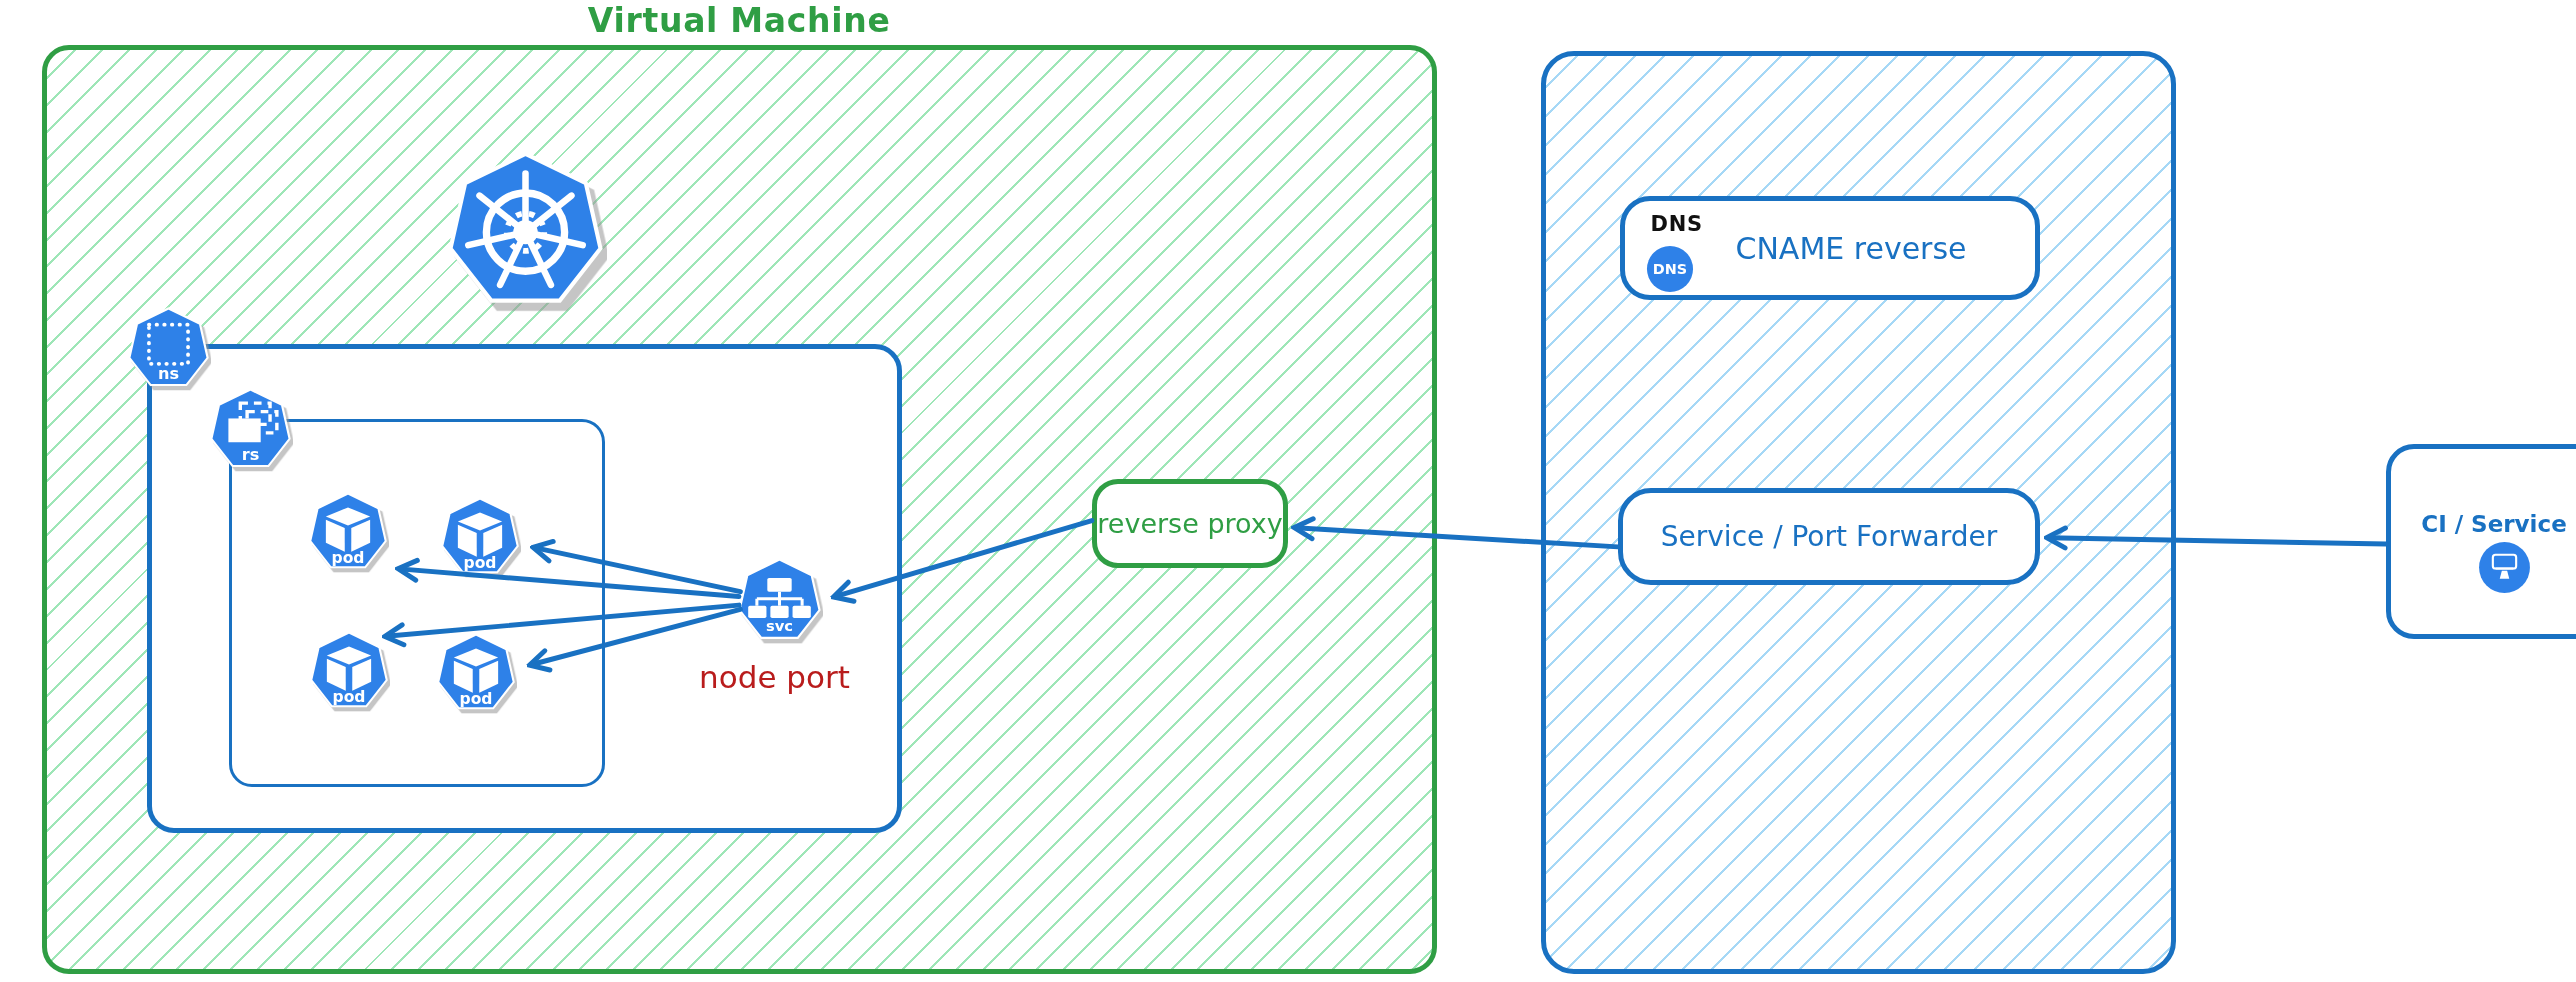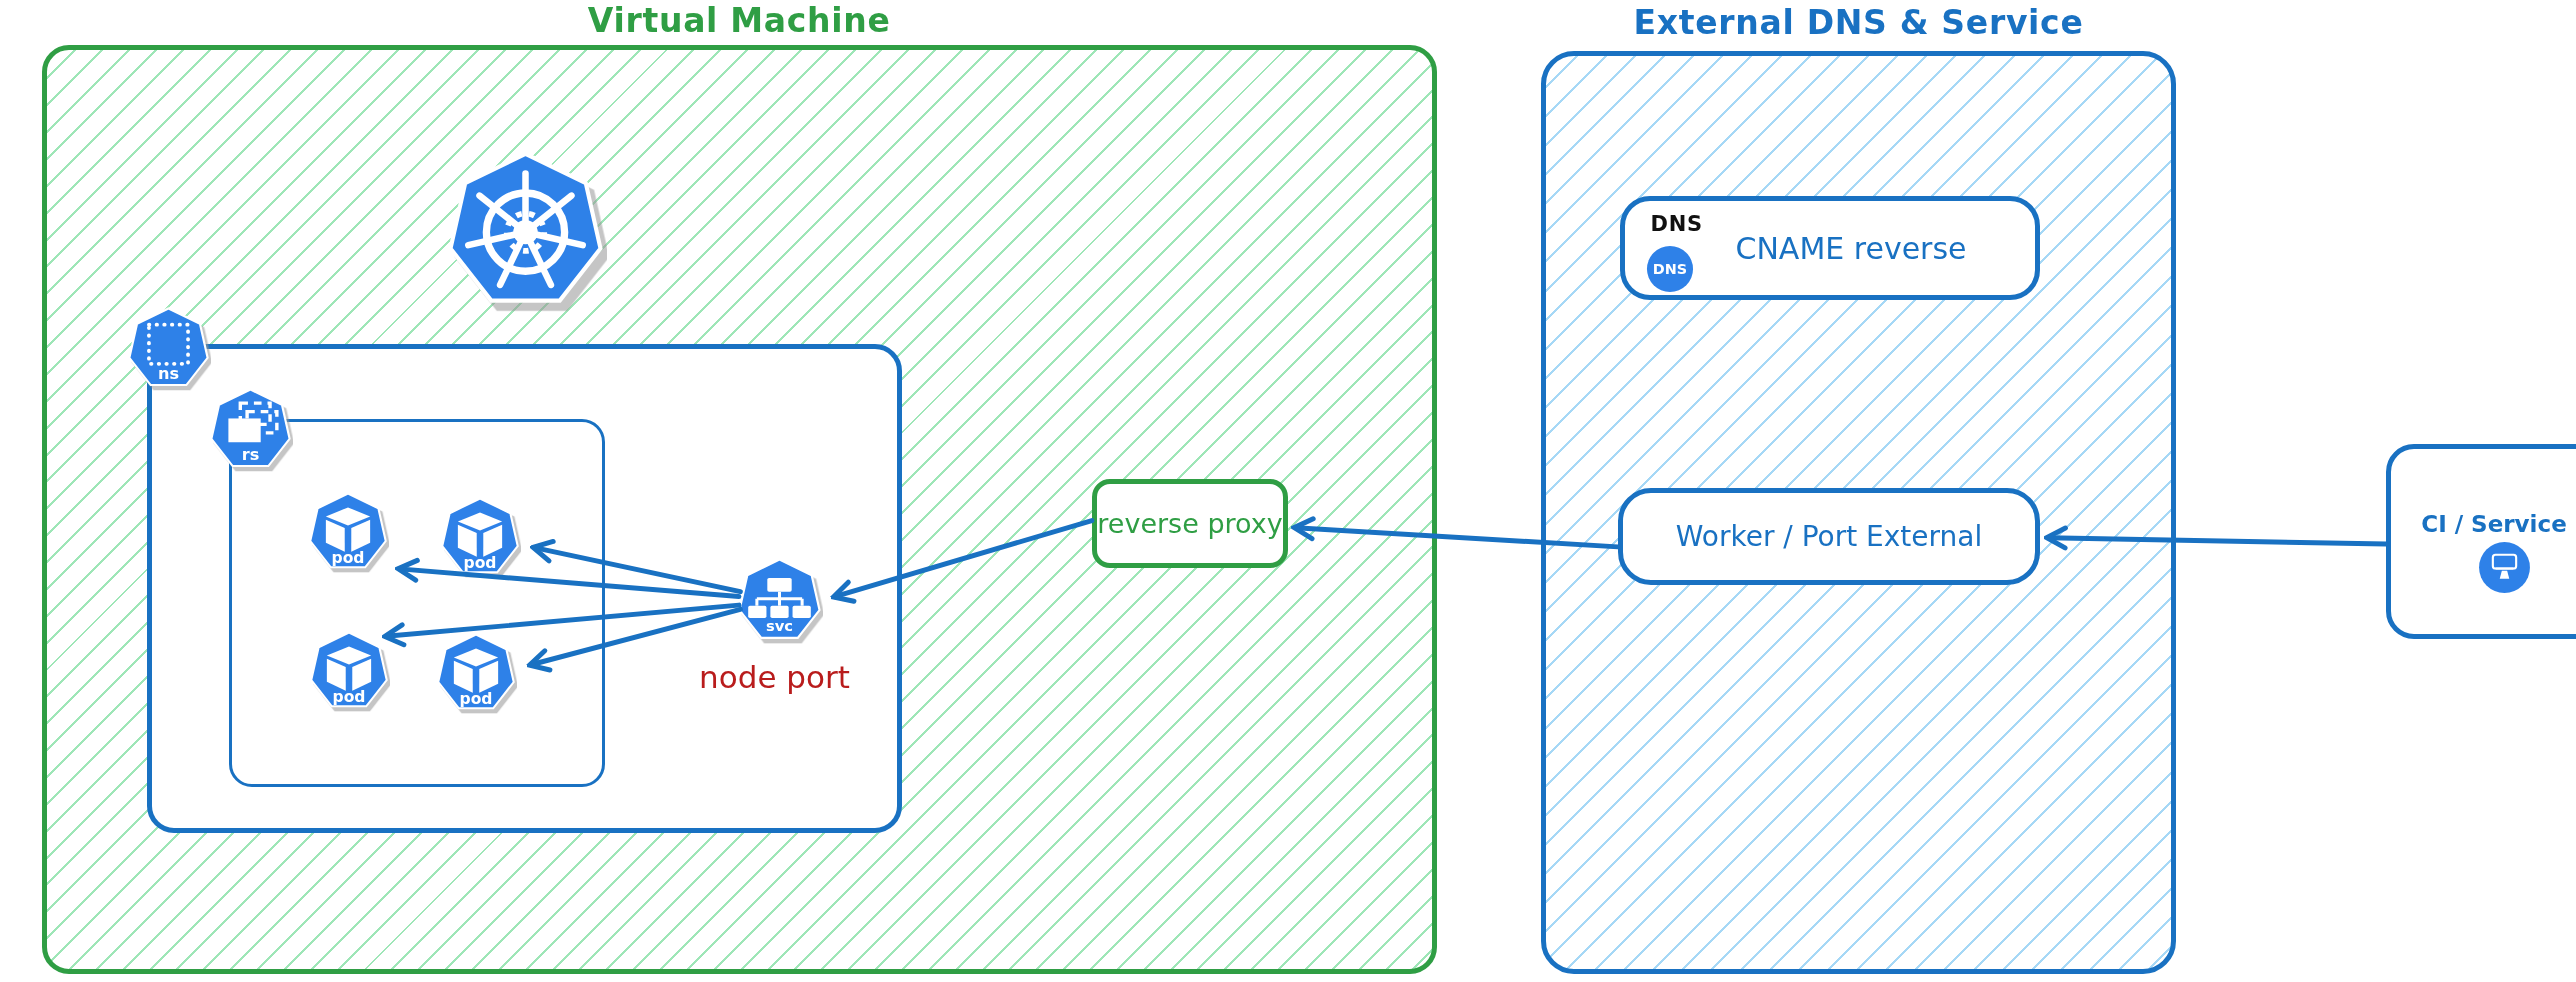--- a/index.html
+++ b/index.html
@@ -24,21 +24,21 @@
     position:absolute;text-align:center;font-size:33px;letter-spacing:0.7px;font-weight:bold;
   }
   .vm-title{left:5.7px;width:1395px;top:1.4px;color:#2f9e44;}
   .ext-title{left:1505px;width:635px;top:2.8px;color:#1971c2;}
   
   .white-box{position:absolute;box-sizing:border-box;background:#ffffff;}
   .ns-box{left:111px;top:344px;width:755px;height:489px;border:5px solid #1971c2;border-radius:27px;}
   .rs-box{left:193px;top:419px;width:376px;height:368px;border:3.6px solid #1971c2;border-radius:23px;}
   
   .node{position:absolute;box-sizing:border-box;background:#ffffff;display:flex;align-items:center;justify-content:center;}
-  .reverse-proxy{left:1056px;top:479px;width:196px;height:89px;border:5px solid #2f9e44;border-radius:18px;}
+  .reverse-proxy{left:1056px;top:479px;width:196px;height:89px;border:5px solid #2f9e44;border-radius:26px;}
   .reverse-proxy span{color:#2f9e44;font-size:27px;}
   .dns-box{left:1584px;top:196px;width:420px;height:104px;border:5px solid #1971c2;border-radius:30px;display:block;padding-left:16px;}
   .worker-box{left:1582px;top:488px;width:422px;height:97px;border:5px solid #1971c2;border-radius:33px;}
   .worker-box span{color:#1971c2;font-size:28px;}
   .ci-box{left:2350px;top:444px;width:216px;height:195px;border:5px solid #1971c2;border-radius:28px;display:block;}
   .dns-group-label{position:absolute;left:25.6px;top:11.4px;color:#111111;font-size:21px;font-weight:bold;letter-spacing:0.7px;}
   .dns-badge{position:absolute;left:21px;top:44px;width:48px;height:48px;}
   .cname-label{position:absolute;left:85px;right:43px;top:0;bottom:0;display:flex;align-items:center;justify-content:center;color:#1971c2;font-size:30px;}
   .ci-label{position:absolute;left:0;width:100%;top:62px;text-align:center;color:#1971c2;font-size:23px;font-weight:bold;}
   .ci-monitor{position:absolute;left:87px;top:92px;width:53px;height:53px;}
@@ -62,21 +62,20 @@
 </style>
 </head>
 <body>
 
 <div class="canvas">
 
   <div class="group-box vm-box"></div>
   <div class="group-title vm-title">Virtual Machine</div>
 
   <div class="group-box ext-box"></div>
-  <div class="group-title ext-title">External DNS &amp; Service</div>
 
   <div class="white-box ns-box"></div>
   <div class="white-box rs-box"></div>
 
   <div class="icon k8s-logo">
     <svg viewBox="0 0 100 100">
       <polygon class="hepta" points="50,3 87,21 96,61 71,93 29,93 4,61 13,21" fill="#2e81e8" stroke="#ffffff" stroke-width="2.5"></polygon>
       <circle cx="50" cy="51" r="24" fill="none" stroke="#ffffff" stroke-width="4.5"></circle>
       <g stroke="#ffffff" stroke-width="4" stroke-linecap="round">
         <line x1="50" y1="45" x2="50" y2="15"></line>
@@ -188,21 +187,21 @@
     <div class="dns-badge">
       <svg viewBox="0 0 100 100">
         <circle cx="50" cy="50" r="48" fill="#2e81e8"></circle>
         <text class="icon-text" x="50" y="60" font-size="30" text-anchor="middle">DNS</text>
       </svg>
     </div>
     <div class="cname-label">CNAME reverse</div>
   </div>
 
   <div class="node worker-box">
-    <span>Worker / Port External</span>
+    <span>Service / Port Forwarder</span>
   </div>
 
   <div class="node ci-box">
     <div class="ci-label">CI / Service</div>
     <div class="ci-monitor">
       <svg viewBox="0 0 100 100">
         <circle cx="50" cy="50" r="48" fill="#2e81e8"></circle>
         <rect x="28" y="26" width="44" height="26" rx="5" fill="none" stroke="#ffffff" stroke-width="4"></rect>
         <line x1="33" y1="52" x2="67" y2="52" stroke="#ffffff" stroke-width="4"></line>
         <path d="M45,56 L55,56 L59,71 L41,71 Z" fill="#ffffff"></path>

